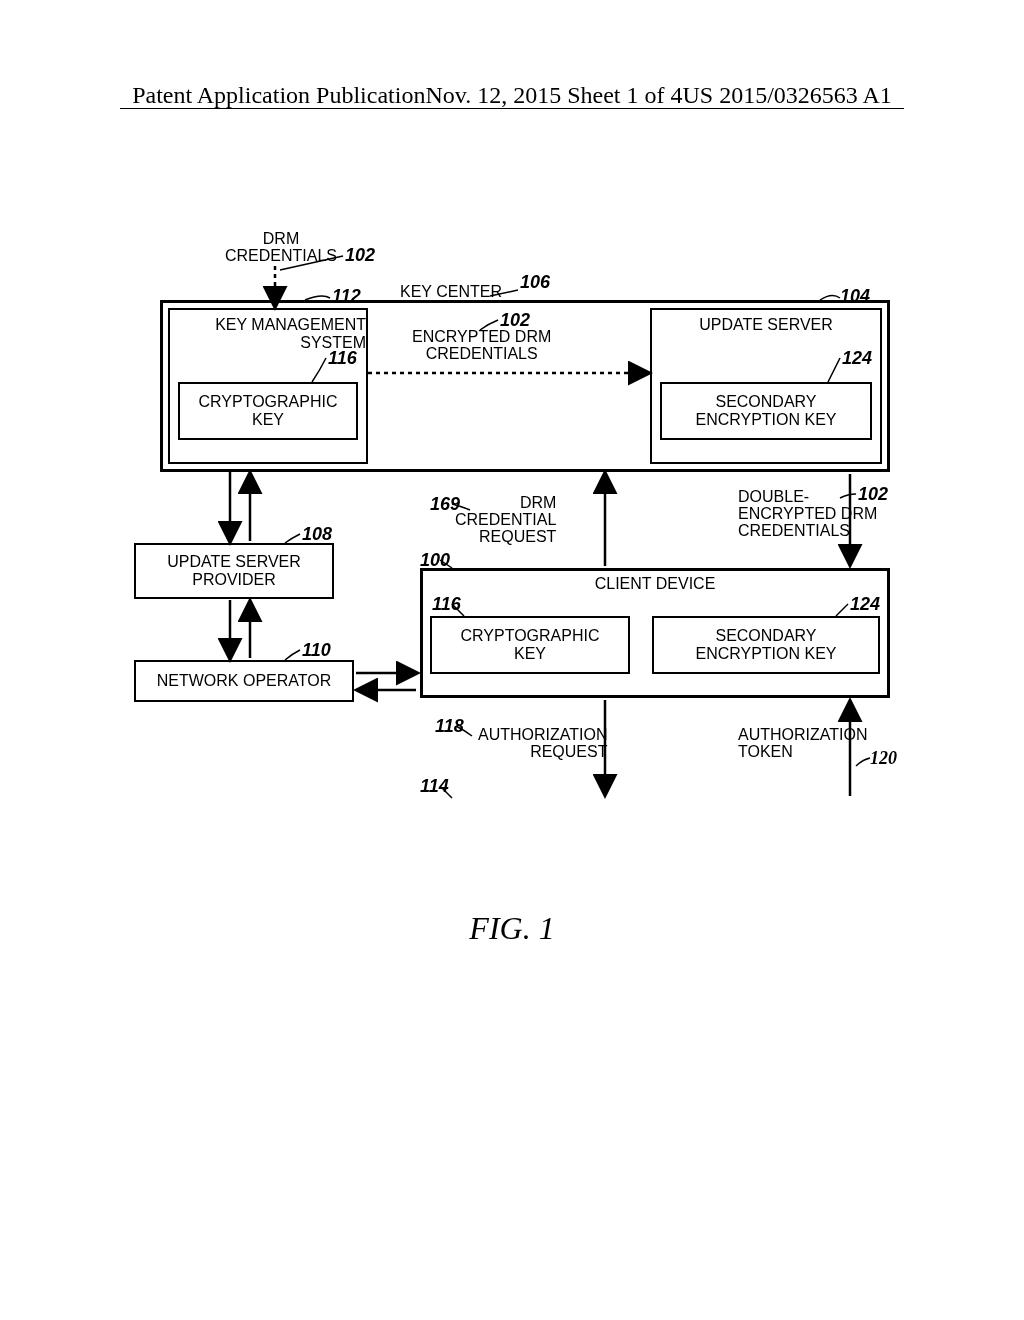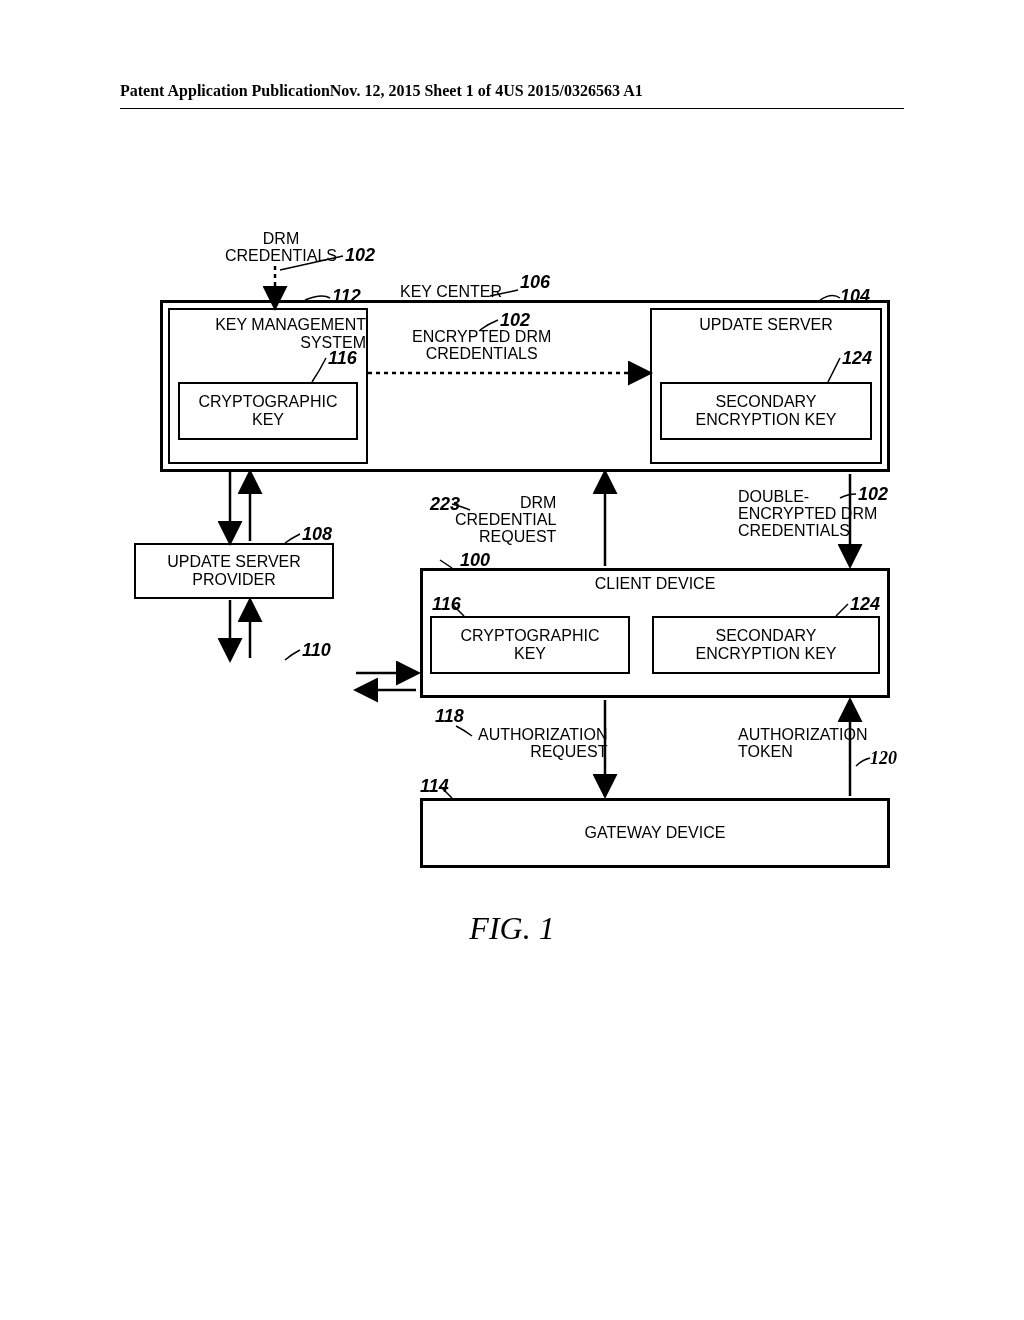--- a/index.html
+++ b/index.html
@@ -9,24 +9,24 @@
     background: #fff;
     font-family: "Times New Roman", Times, serif;
     position: relative;
   }
   .header {
     position: absolute;
     top: 82px;
     left: 0;
     width: 1024px;
     display: flex;
-    justify-content: flex-start;
+    justify-content: center;
     padding: 0 120px;
-    font-size: 16px;
-    font-weight: bold;
+    font-size: 24px;
+    font-weight: normal;
   }
   .header-border {
     position: absolute;
     top: 108px;
     left: 120px;
     width: 784px;
     border-top: 1.5px solid #000;
   }
   .diagram {
     position: absolute;
@@ -122,60 +122,60 @@
   <div class="label" style="top:80px; left:282px; line-height:17px;"><span style="white-space:pre-line">ENCRYPTED DRM
 CREDENTIALS</span></div>
   <div class="ref" style="top:62px; left:370px;"><span>102</span></div>
 
   <div class="box" style="top:295px; left:4px; width:200px; height:56px; line-height:18px;">
       <span style="white-space:pre-line">UPDATE SERVER
 PROVIDER</span>
     </div>
   <div class="ref" style="top:276px; left:172px;"><span>108</span></div>
 
+  <div class="box" style="top:412px; left:4px; width:220px; height:42px;">
+      <span>NETWORK OPERATOR</span>
+    </div>
   <div class="ref" style="top:392px; left:172px;"><span>110</span></div>
 
   <div class="label" style="top:246px; left:325px; line-height:17px; text-align:right;"><span style="white-space:pre-line">DRM
 CREDENTIAL
 REQUEST</span></div>
-  <div class="ref" style="top:246px; left:300px;"><span>223</span></div>
+  <div class="ref" style="top:246px; left:300px;"><span>169</span></div>
 
   <div class="label" style="top:240px; left:608px; line-height:17px; text-align:left;"><span style="white-space:pre-line">DOUBLE-
 ENCRYPTED DRM
 CREDENTIALS</span></div>
   <div class="ref" style="top:236px; left:728px;"><span>102</span></div>
 
   <div class="box" style="top:320px; left:290px; width:470px; height:130px; display:block; border-width:3px;">
     <div style="padding-top:4px;"><span>CLIENT DEVICE</span></div>
   </div>
-  <div class="ref" style="top:302px; left:290px;margin-left:40px;"><span>100</span></div>
+  <div class="ref" style="top:302px; left:290px;"><span>100</span></div>
 
   <div class="box" style="top:368px; left:300px; width:200px; height:58px; line-height:18px;">
       <span style="white-space:pre-line">CRYPTOGRAPHIC
 KEY</span>
     </div>
   <div class="ref" style="top:346px; left:302px;"><span>116</span></div>
 
   <div class="box" style="top:368px; left:522px; width:228px; height:58px; line-height:18px;">
       <span style="white-space:pre-line">SECONDARY
 ENCRYPTION KEY</span>
     </div>
   <div class="ref" style="top:346px; left:720px;"><span>124</span></div>
 
   <div class="label" style="top:478px; left:330px; line-height:17px; text-align:right;margin-left:18px;"><span style="white-space:pre-line">AUTHORIZATION
 REQUEST</span></div>
-  <div class="ref" style="top:458px; left:305px;font-style:italic;"><span>118</span></div>
+  <div class="ref" style="top:468px; left:305px;font-style:italic;"><span>118</span></div>
 
   <div class="label" style="top:478px; left:608px; line-height:17px; text-align:left;"><span style="white-space:pre-line">AUTHORIZATION
 TOKEN</span></div>
   <div class="ref" style="top:500px; left:740px;font-family:Liberation Serif, serif;"><span>120</span></div>
 
-  <div class="box" style="top:550px; left:290px; width:470px; height:70px; border-width:3px;">
-      <span>GATEWAY DEVICE</span>
-    </div>
   <div class="ref" style="top:528px; left:290px;"><span>114</span></div>
 
   <svg class="arrows">
     <defs>
       <marker id="ah" markerWidth="10" markerHeight="10" refX="8" refY="5" orient="auto">
         <path d="M0,0 L10,5 L0,10 Z" fill="#000"></path>
       </marker>
     </defs>
 
     <line x1="145" y1="18" x2="145" y2="58" stroke="#000" stroke-width="2.5" stroke-dasharray="4,4" marker-end="url(#ah)"></line>

